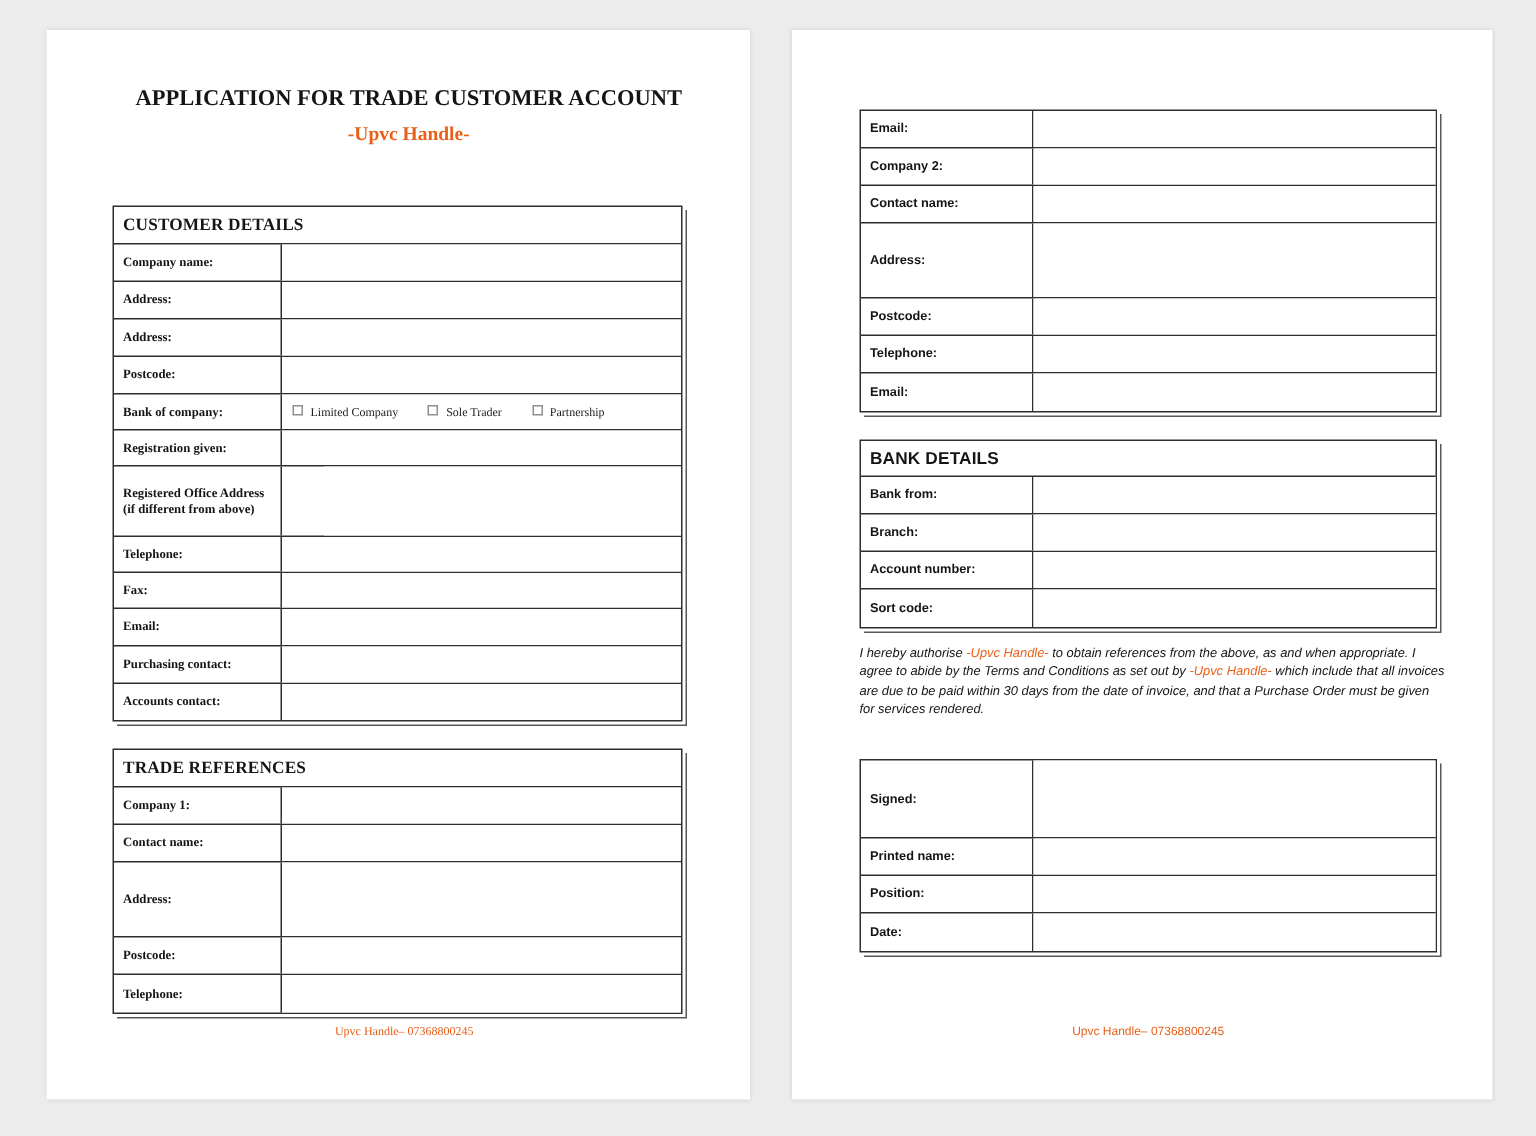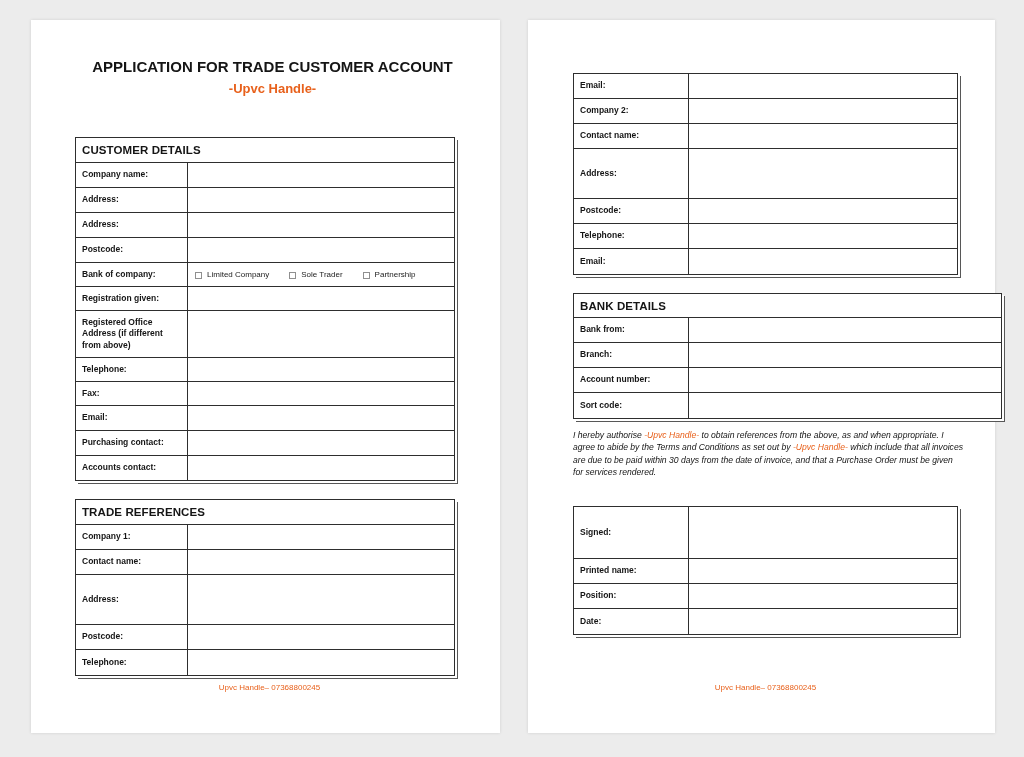--- a/index.html
+++ b/index.html
@@ -1,51 +1,51 @@
 <!DOCTYPE html>
 <html style="--accent: #E8611C; --bg: #ECECEC;"><head>
 <meta charset="utf-8">
 <style>
   * { box-sizing: border-box; margin: 0; padding: 0; }
   html, body { background: #ECECEC; }
   body { font-family: "Liberation Sans", sans-serif; }
   .stage { position: relative; width: 1024px; height: 757px; background: var(--bg, #ECECEC); overflow: hidden; }
   .page { position: absolute; top: 20px; height: 713px; background: #fff; box-shadow: 0 0 3px rgba(0,0,0,0.12); }
-  #page1 { left: 31px; width: 469px; }
+  #page1 { left: 31px; width: 469px; font-family: Liberation Serif, serif; }
   #page2 { left: 528px; width: 467px; }
 
   .form-title { position: absolute; top: 38px; left: 14px; right: 0; text-align: center;
                 font-size: 15px; font-weight: bold; color: #151515; }
   .form-subtitle { position: absolute; top: 61px; left: 14px; right: 0; text-align: center;
                    font-size: 13px; font-weight: bold; color: var(--accent, #E8611C); }
 
   .ftable { position: absolute; background: #fff; border: 1px solid #2e2e2e;
             box-shadow: 2px 2px 0 0 #ffffff, 3px 3px 0 0 #575757; margin-top: 16px; }
   .t-customer { left: 44px; top: 101px; width: 380px; }
   .t-trade    { left: 44px; top: 463px; width: 380px; }
   .t-cont     { left: 45px; top: 37px;  width: 385px; }
-  .t-bank     { left: 45px; top: 257px; width: 429px; }
+  .t-bank     { left: 45px; top: 257px; width: 385px; }
   .t-sign     { left: 45px; top: 470px; width: 385px; }
 
   .thead { height: 25px; display: flex; align-items: center; padding: 0 6px;
            font-size: 11.5px; font-weight: bold; color: #151515; border-bottom: 1px solid #2e2e2e;
            letter-spacing: 0.1px; }
   .trow { display: flex; border-bottom: 1px solid #2e2e2e; }
   .trow:last-child { border-bottom: 0; }
   .tlabel { flex: 0 0 112px; width: 112px; border-right: 1px solid #2e2e2e;
             display: flex; align-items: center; padding: 2px 6px;
             font-size: 8.5px; font-weight: bold; color: #151515; line-height: 1.3; }
   .wide .tlabel { flex: 0 0 115px; width: 115px; }
   .tvalue { flex: 1; background: #fff; }
 
   .h24 { height: 24px; } .h25 { height: 25px; } .h47 { height: 47px; gap: 28px; }
   .h50 { height: 50px; } .h52 { height: 52px; }
 
   .tv-options { display: flex; align-items: center; gap: 20px; padding-left: 7px; }
-  .opt { display: inline-flex; align-items: flex-end; gap: 5px; font-size: 8px; color: #1c1c1c; }
+  .opt { display: inline-flex; align-items: flex-start; gap: 5px; font-size: 8px; color: #1c1c1c; }
   .cb { width: 7px; height: 7px; border: 1px solid #8f8f8f; background: #fff; display: inline-block; flex: 0 0 7px; }
 
   .legal { position: absolute; left: 45px; top: 409px; width: 392px;
            font-size: 8.6px; font-style: italic; color: #141414; line-height: 1.45; }
   .legal .accent { color: var(--accent, #E8611C); }
 
   .page-footer { position: absolute; top: 663px; left: 8px; right: 0; text-align: center;
                  font-size: 8px; color: var(--accent, #E8611C); }
 </style>
 </head>

